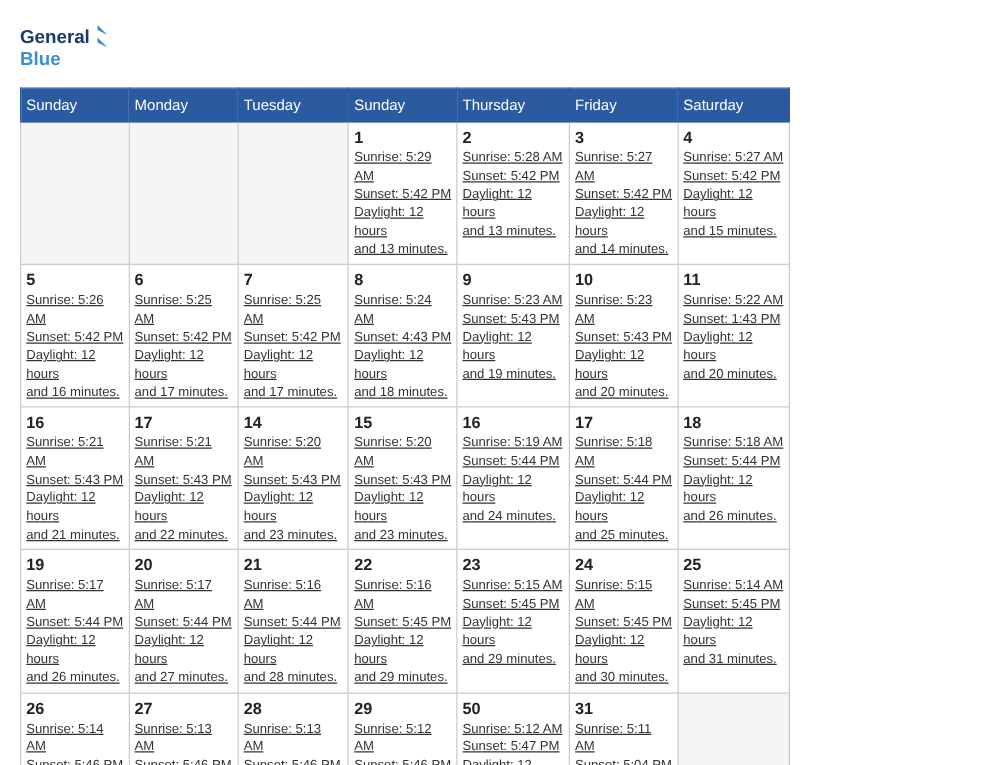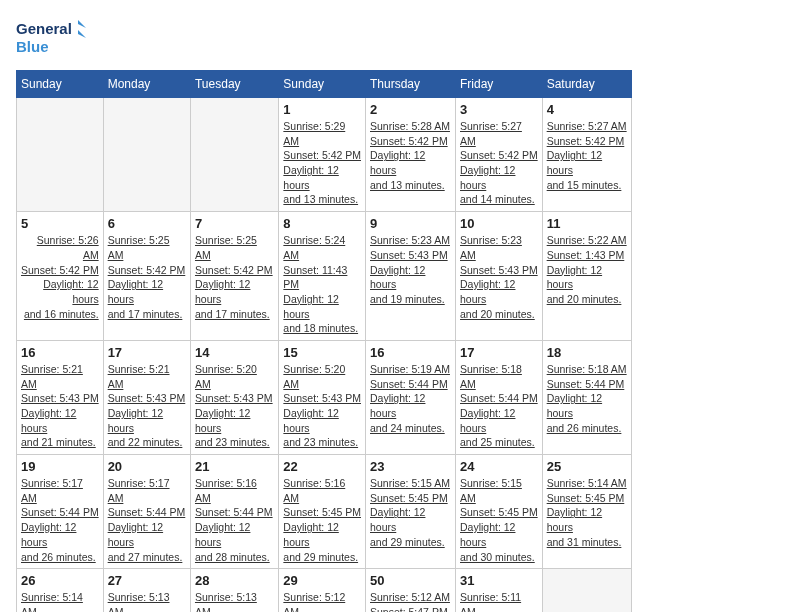--- a/index.html
+++ b/index.html
@@ -141,21 +141,21 @@
             <div class="day-num">4</div>
             <div class="day-info" style="white-space: pre-line;">Sunrise: 5:27 AM
 Sunset: 5:42 PM
 Daylight: 12 hours
 and 15 minutes.</div>
           </td>
         </tr>
         <tr class="cal-row">
           <td>
             <div class="day-num">5</div>
-            <div class="day-info" style="white-space: pre-line; text-align: right;">Sunrise: 5:26 AM
+            <div class="day-info" style="white-space: pre-line;">Sunrise: 5:26 AM
 Sunset: 5:42 PM
 Daylight: 12 hours
 and 16 minutes.</div>
           </td>
           <td>
             <div class="day-num">6</div>
             <div class="day-info" style="white-space: pre-line;">Sunrise: 5:25 AM
 Sunset: 5:42 PM
 Daylight: 12 hours
 and 17 minutes.</div>
@@ -163,21 +163,21 @@
           <td>
             <div class="day-num">7</div>
             <div class="day-info" style="white-space: pre-line;">Sunrise: 5:25 AM
 Sunset: 5:42 PM
 Daylight: 12 hours
 and 17 minutes.</div>
           </td>
           <td>
             <div class="day-num">8</div>
             <div class="day-info" style="white-space: pre-line;">Sunrise: 5:24 AM
-Sunset: 11:43 PM
+Sunset: 4:43 PM
 Daylight: 12 hours
 and 18 minutes.</div>
           </td>
           <td>
             <div class="day-num">9</div>
             <div class="day-info" style="white-space: pre-line;">Sunrise: 5:23 AM
 Sunset: 5:43 PM
 Daylight: 12 hours
 and 19 minutes.</div>
           </td>

